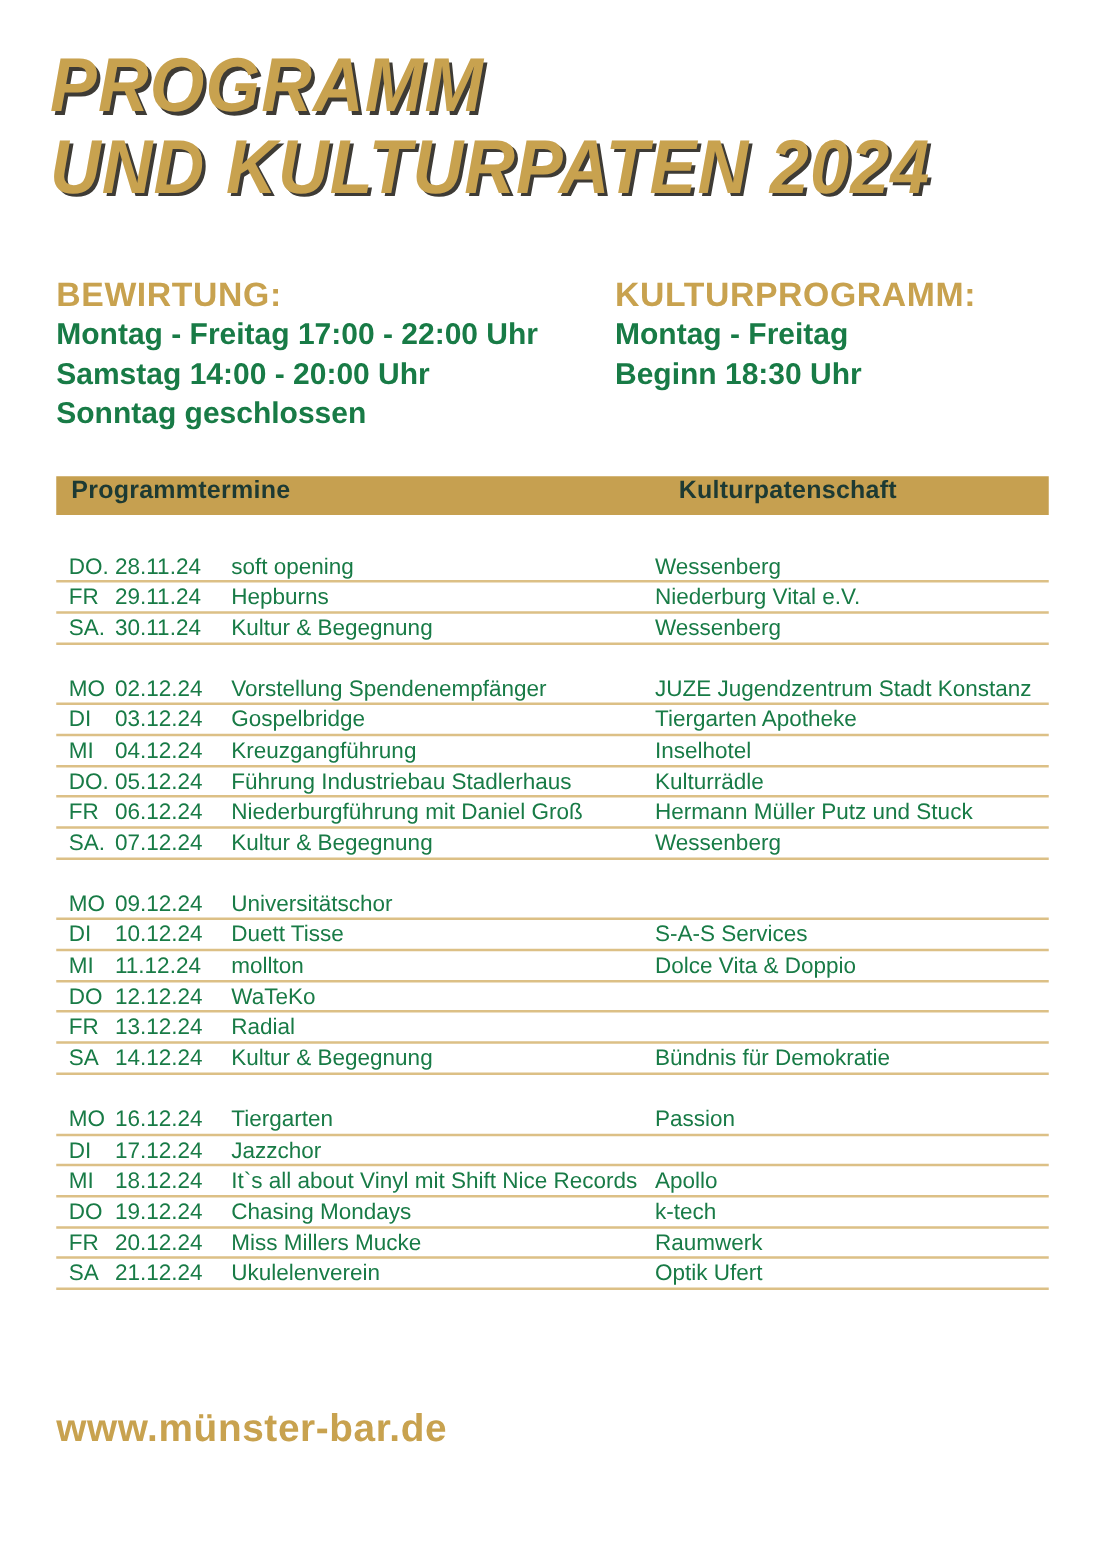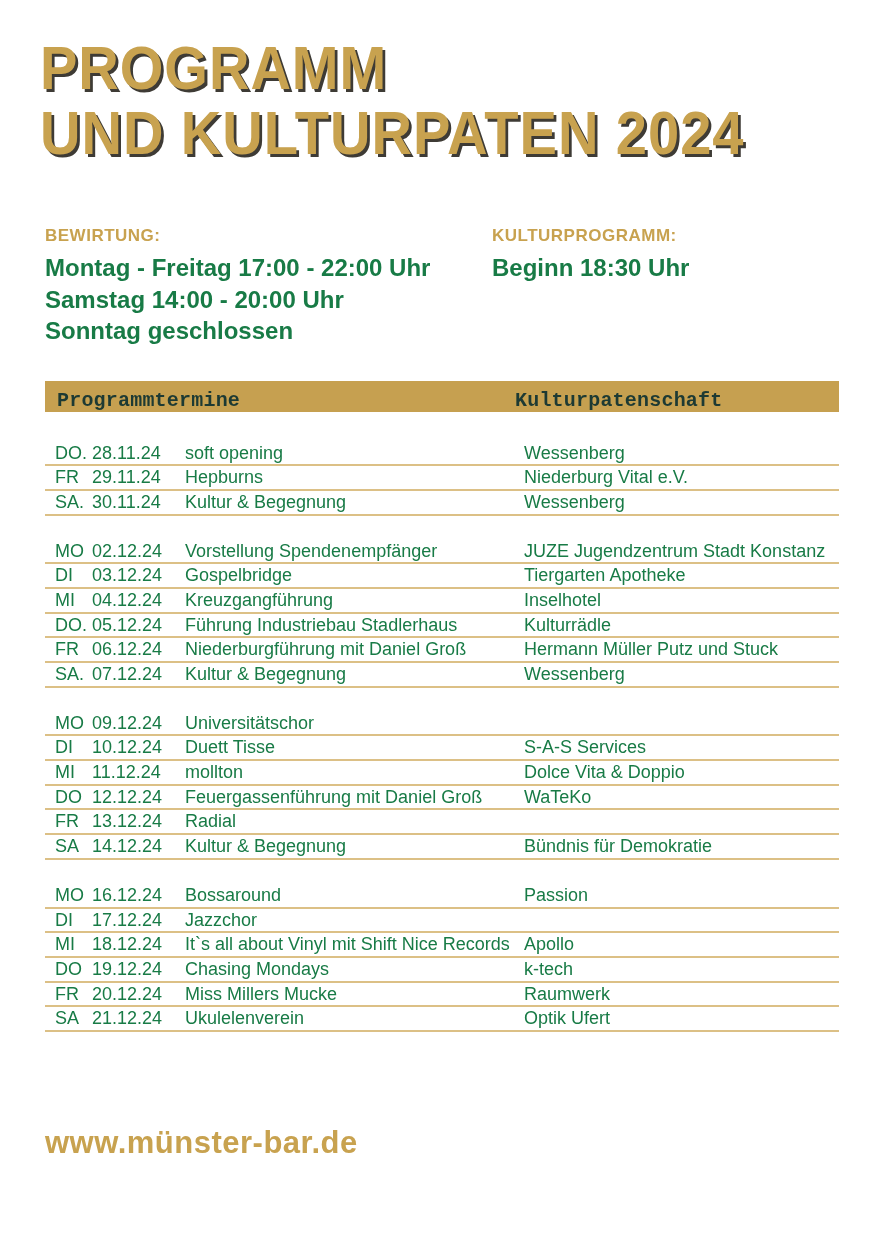--- a/index.html
+++ b/index.html
@@ -4,53 +4,53 @@
 <style>
   html, body { margin:0; padding:0; }
   body {
     width:889px; height:1242px;
     background:#ffffff;
     font-family:"Liberation Sans", sans-serif;
     overflow:hidden;
     position:relative;
   }
   
-  .title-block { margin:36px 0 0 40px; }
+  .title-block { margin:36px 0 0 40px;font-style:italic; }
   .title-line {
     font-size:61px; font-weight:bold; line-height:65px;
     color:var(--gold);
     letter-spacing:1px;
     transform:scaleX(0.92); transform-origin:left center;
     text-shadow:3px 3px 0 var(--shadow);
     white-space:nowrap;
   }
   
   .info-section { display:flex; margin:54px 0 0 45px; }
   .info-col-left  { width:447px; }
   .info-col-right { flex:1; }
   .info-heading {
-    font-size:17px; font-weight:bold; color:var(--gold);
+    font-size:27px; font-weight:bold; color:var(--gold);
     line-height:32px; letter-spacing:0.5px;
   }
   .info-line {
     font-size:24px; font-weight:bold; color:var(--green);
     line-height:31.5px; white-space:nowrap;
   }
   
   .schedule { margin:34px 0 0 45px; width:794px; }
   .table-header {
     background:var(--bar); height:31px;
-    display:flex; align-items:flex-end; position:relative;font-family:Liberation Mono, monospace;
+    display:flex; align-items:flex-start; position:relative;
   }
   .table-header .th {
     font-size:20px; font-weight:bold; color:var(--barText);
     letter-spacing:0.2px; white-space:nowrap;
   }
   .th-left  { margin-left:12px; }
-  .th-right { position:absolute; left:470px; }
+  .th-right { position:absolute; left:498px; }
   .row-group { margin-top:24px; }
   .row-group:first-of-type { margin-top:30px; }
   .row {
     display:grid;
     grid-template-columns:47px 93px 339px auto;
     align-items:baseline;
     border-bottom:2px solid var(--rule);
     height:22.7px;
   }
   .cell {
@@ -75,20 +75,21 @@
 
 <div class="info-section">
   <div class="info-col-left">
     <div class="info-heading">BEWIRTUNG:</div>
     <div class="info-line">Montag - Freitag 17:00 - 22:00 Uhr</div>
     <div class="info-line">Samstag 14:00 - 20:00 Uhr</div>
     <div class="info-line">Sonntag geschlossen</div>
   </div>
   <div class="info-col-right">
     <div class="info-heading">KULTURPROGRAMM:</div>
+    <div class="info-line">Montag - Freitag</div>
     <div class="info-line">Beginn 18:30 Uhr</div>
   </div>
 </div>
 
 <div class="schedule">
   <div class="table-header">
     <span class="th th-left">Programmtermine</span>
     <span class="th th-right">Kulturpatenschaft</span>
   </div>
   <div>
@@ -164,40 +165,39 @@
         </div>
         <div class="row">
           <div class="cell day">MI</div>
           <div class="cell date">11.12.24</div>
           <div class="cell event">mollton</div>
           <div class="cell patron">Dolce Vita &amp; Doppio</div>
         </div>
         <div class="row">
           <div class="cell day">DO</div>
           <div class="cell date">12.12.24</div>
-          <div class="cell event">Feuergassenführung mit Daniel Groß</div>
           <div class="cell patron">WaTeKo</div>
         </div>
         <div class="row">
           <div class="cell day">FR</div>
           <div class="cell date">13.12.24</div>
           <div class="cell patron">Radial</div>
         </div>
         <div class="row">
           <div class="cell day">SA</div>
           <div class="cell date">14.12.24</div>
           <div class="cell event">Kultur &amp; Begegnung</div>
           <div class="cell patron">Bündnis für Demokratie</div>
         </div>
       </div>
       <div class="row-group">
         <div class="row">
           <div class="cell day">MO</div>
           <div class="cell date">16.12.24</div>
-          <div class="cell event">Bossaround</div>
+          <div class="cell event">Tiergarten</div>
           <div class="cell patron">Passion</div>
         </div>
         <div class="row">
           <div class="cell day">DI</div>
           <div class="cell date">17.12.24</div>
           <div class="cell event">Jazzchor</div>
         </div>
         <div class="row">
           <div class="cell day">MI</div>
           <div class="cell date">18.12.24</div>

